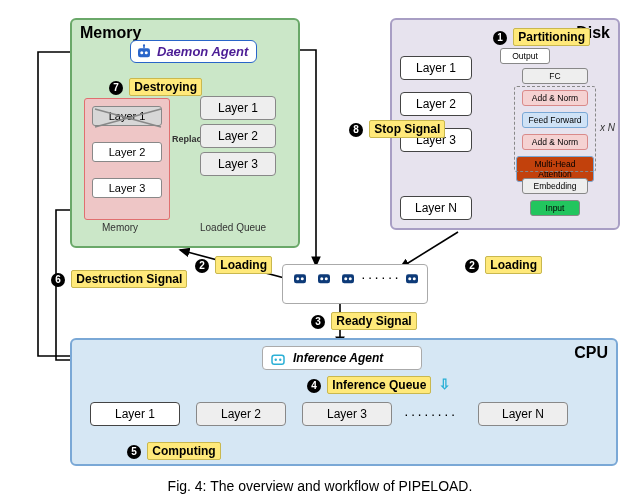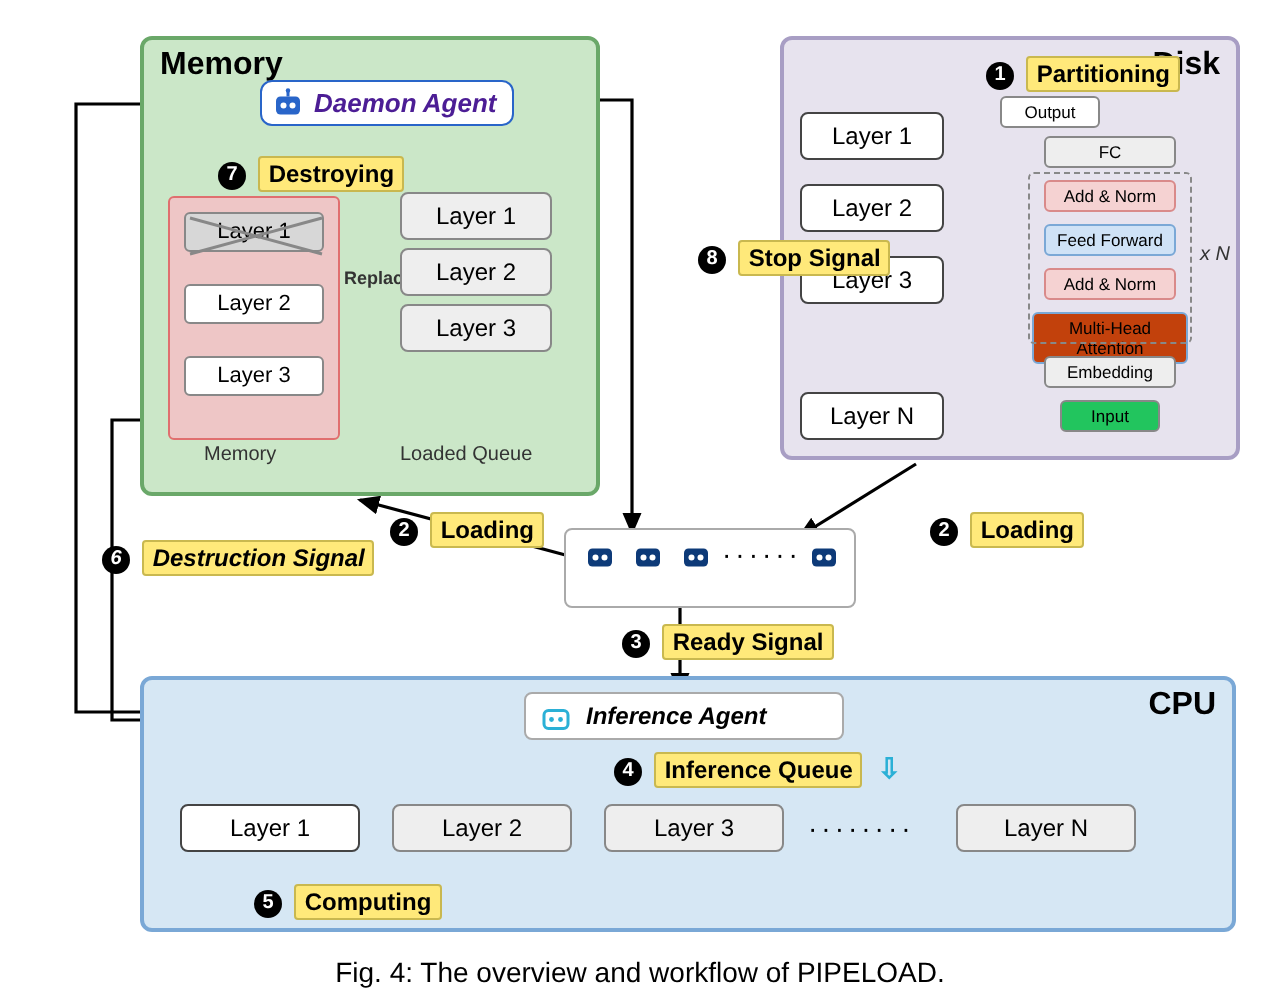--- a/index.html
+++ b/index.html
@@ -264,21 +264,21 @@
   <div class="step" style="left:322px;top:120px;">
     <span class="circnum">8</span>
     <span class="highlight-yellow">Stop Signal</span>
   </div>
 
   <div class="step" style="left:284px;top:312px;">
     <span class="circnum">3</span>
     <span class="highlight-yellow">Ready Signal</span>
   </div>
 
-  <div class="step" style="left:24px;top:270px;font-style:italic;">
+  <div class="step" style="left:24px;top:270px;">
     <span class="circnum">6</span>
     <span class="highlight-yellow">Destruction Signal</span>
   </div>
 
   <div class="box" style="left:70px;top:338px;width:548px;height:128px;background:#d6e7f4;border-color:#7aa8d6;">
     <div class="title" style="right:8px;top:4px;font-size:16px;">CPU</div>
   </div>
 
   <div style="position:absolute;left:262px;top:346px;width:160px;height:24px;border:1px solid #aaa;border-radius:4px;background:#fff;">
     <span class="robot-icon" style="left:6px;top:3px;">

